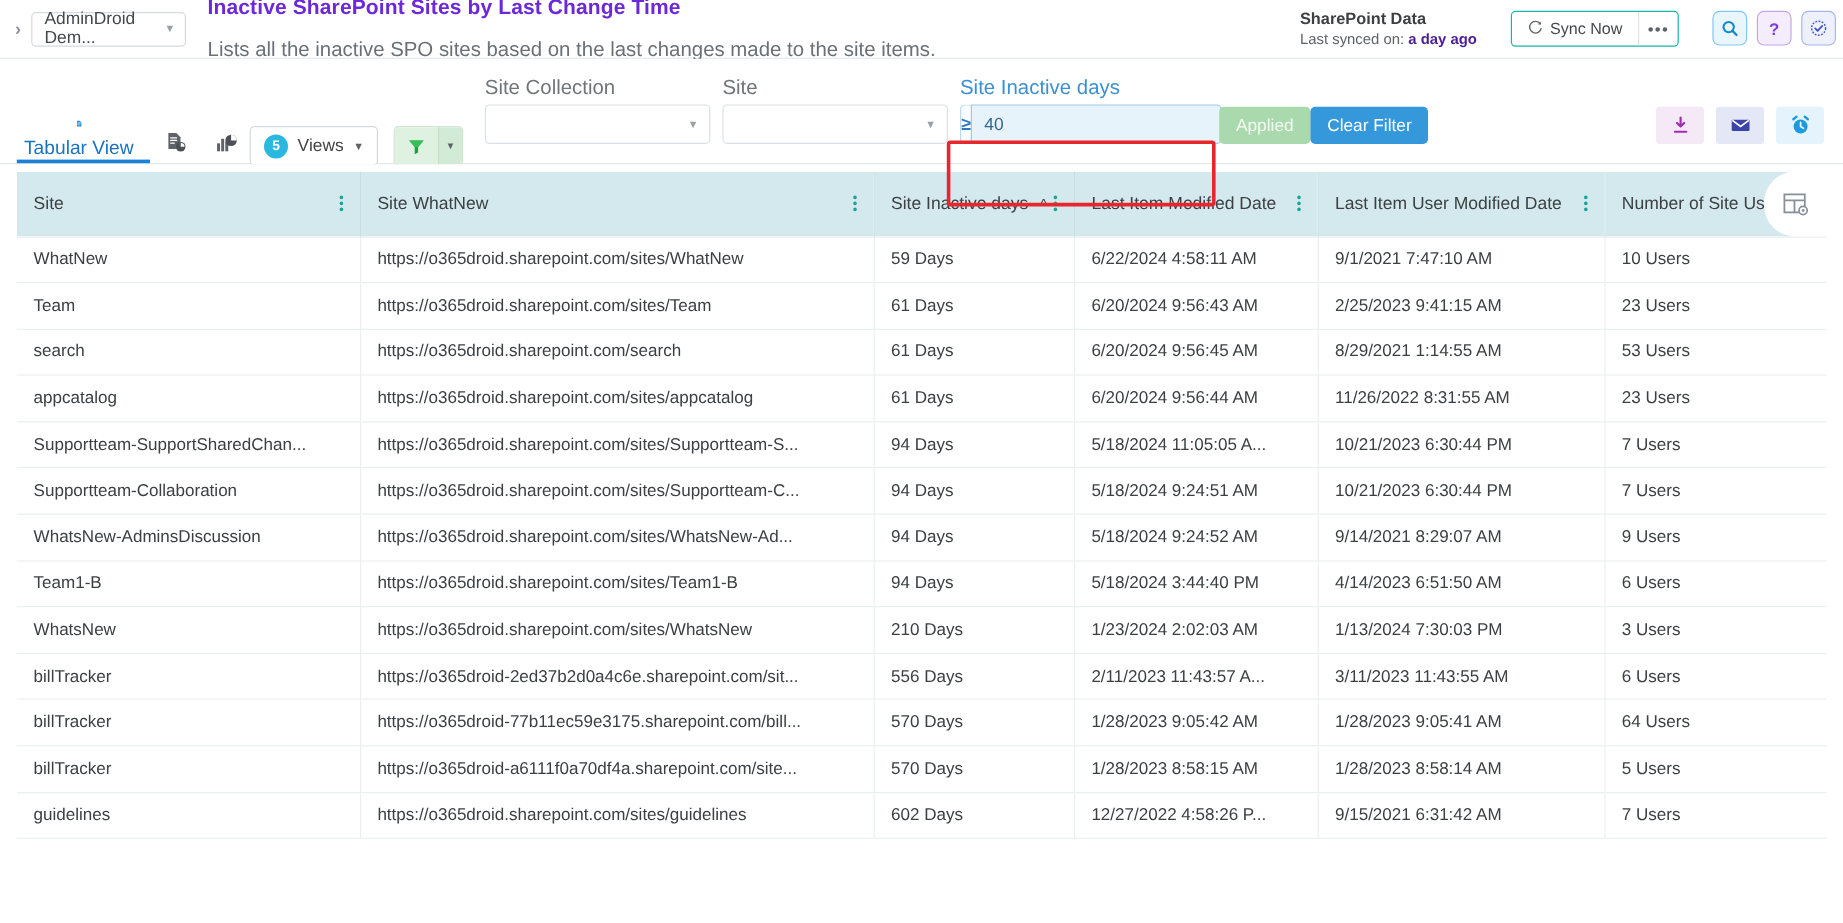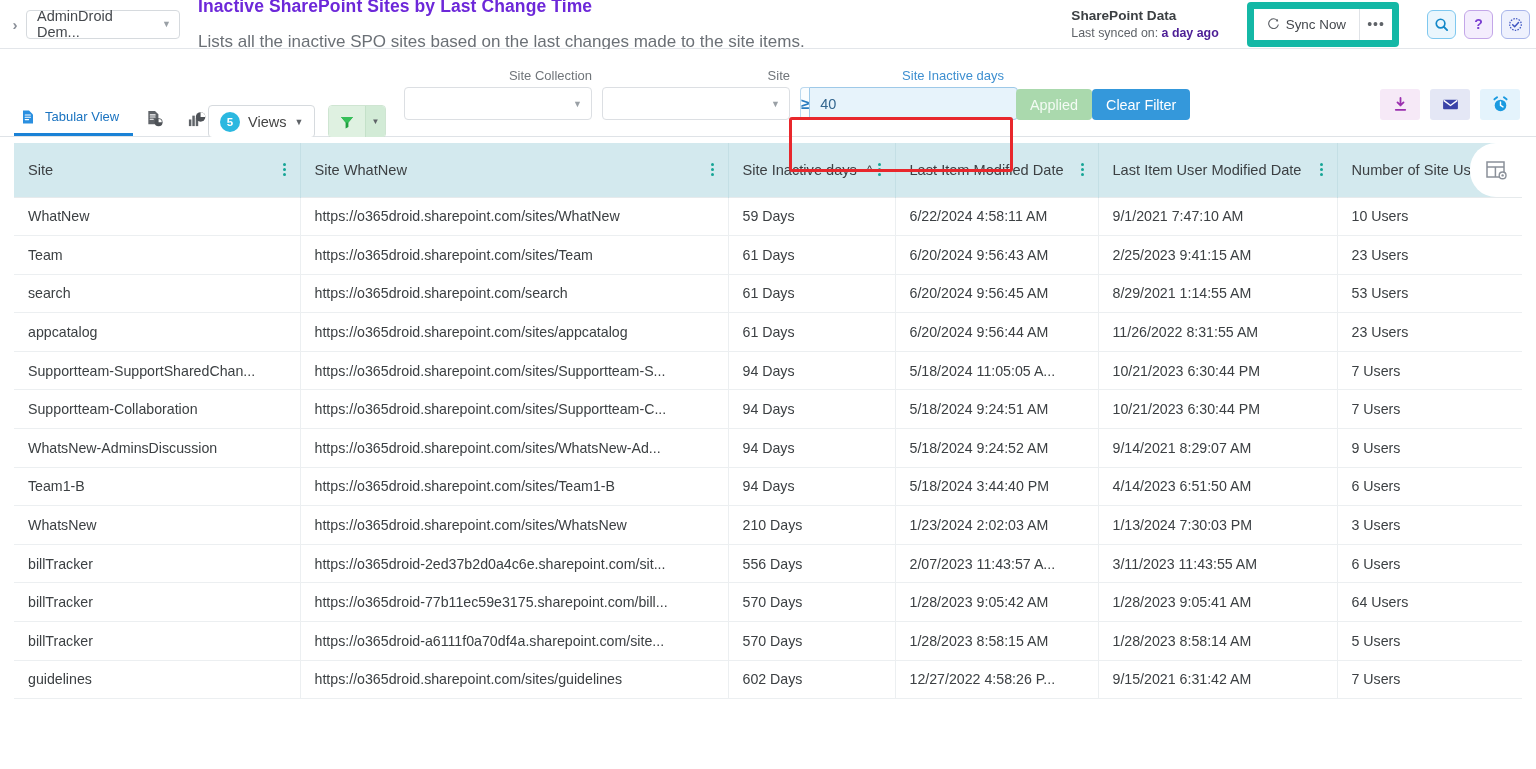--- a/index.html
+++ b/index.html
@@ -31,21 +31,21 @@
     width: 22px; height: 30px;
     display: flex; align-items: center; justify-content: center;
     color: #8a8f98;
     font-size: 15px;
     font-weight: bold;
     cursor: pointer;
   }
   .org-select {
     display: flex; align-items: center;
     justify-content: space-between;
-    width: 154px; height: 29px;
+    width: 129px; height: 29px;
     border: 1px solid #d6dade;
     border-radius: 4px;
     padding: 0 8px 0 10px;
     font-size: 14.5px;
     color: #44484d;
     background: #fff;
     cursor: pointer;
   }
   .org-select .caret {
     color: #9aa0a6;
@@ -82,24 +82,24 @@
     font-weight: 700;
     color: #3c4043;
   }
   .sync-sub {
     font-size: 12.4px;
     color: #5f6368;
   }
   .sync-sub b { color: #4c1d95; font-weight: 700; }
   .sync-btn-group {
     display: flex;
-    border: 7px solid #14b8a6;
+    border: 1px solid #14b8a6;
     border-radius: 4px;
     overflow: hidden;
-    height: 45px;
+    height: 30px;
     background: #fff;
   }
   .sync-now {
     display: flex; align-items: center; gap: 6px;
     padding: 0 13px;
     font-size: 13.4px;
     color: #44484d;
     cursor: pointer;
     white-space: nowrap;
   }
@@ -136,22 +136,23 @@
     position: absolute;
     left: 14px; bottom: 0;
     display: flex; align-items: flex-end;
     gap: 0;
   }
   .tab {
     display: flex; align-items: center; gap: 9px;
     height: 36px;
     padding: 0 14px 0 6px;
     cursor: pointer;
-    font-size: 13px;
+    font-size: 16px;
     color: #6b7076;
+    flex-direction: column;
   }
   .tab.active {
     color: #1a73c0;
     border-bottom: 3px solid #1a82d6;
   }
   .tab-icon-btn {
     width: 42px; height: 36px;
     display: flex; align-items: center; justify-content: center;
     cursor: pointer;
   }
@@ -202,24 +203,23 @@
     color: #5f6368;
     font-size: 8px;
     cursor: pointer;
     border-left: 1px solid #c4e1c9;
   }
   .field {
     position: absolute;
     bottom: 16px;
   }
   .field-label {
-    font-size: 13px;
+    font-size: 17px;
     color: #70757a;
     margin-bottom: 4px;
-    text-align: right;
   }
   .field-select {
     height: 33px;
     border: 1px solid #dcdfe3;
     border-radius: 4px;
     background: #fff;
     display: flex; align-items: center; justify-content: flex-end;
     padding-right: 9px;
     cursor: pointer;
   }
@@ -678,21 +678,21 @@
           <td>https://o365droid.sharepoint.com/sites/WhatsNew</td>
           <td>210 Days</td>
           <td>1/23/2024 2:02:03 AM</td>
           <td>1/13/2024 7:30:03 PM</td>
           <td>3 Users</td>
         </tr>
         <tr>
           <td>billTracker</td>
           <td>https://o365droid-2ed37b2d0a4c6e.sharepoint.com/sit...</td>
           <td>556 Days</td>
-          <td>2/07/2023 11:43:57 A...</td>
+          <td>2/11/2023 11:43:57 A...</td>
           <td>3/11/2023 11:43:55 AM</td>
           <td>6 Users</td>
         </tr>
         <tr>
           <td>billTracker</td>
           <td>https://o365droid-77b11ec59e3175.sharepoint.com/bill...</td>
           <td>570 Days</td>
           <td>1/28/2023 9:05:42 AM</td>
           <td>1/28/2023 9:05:41 AM</td>
           <td>64 Users</td>

